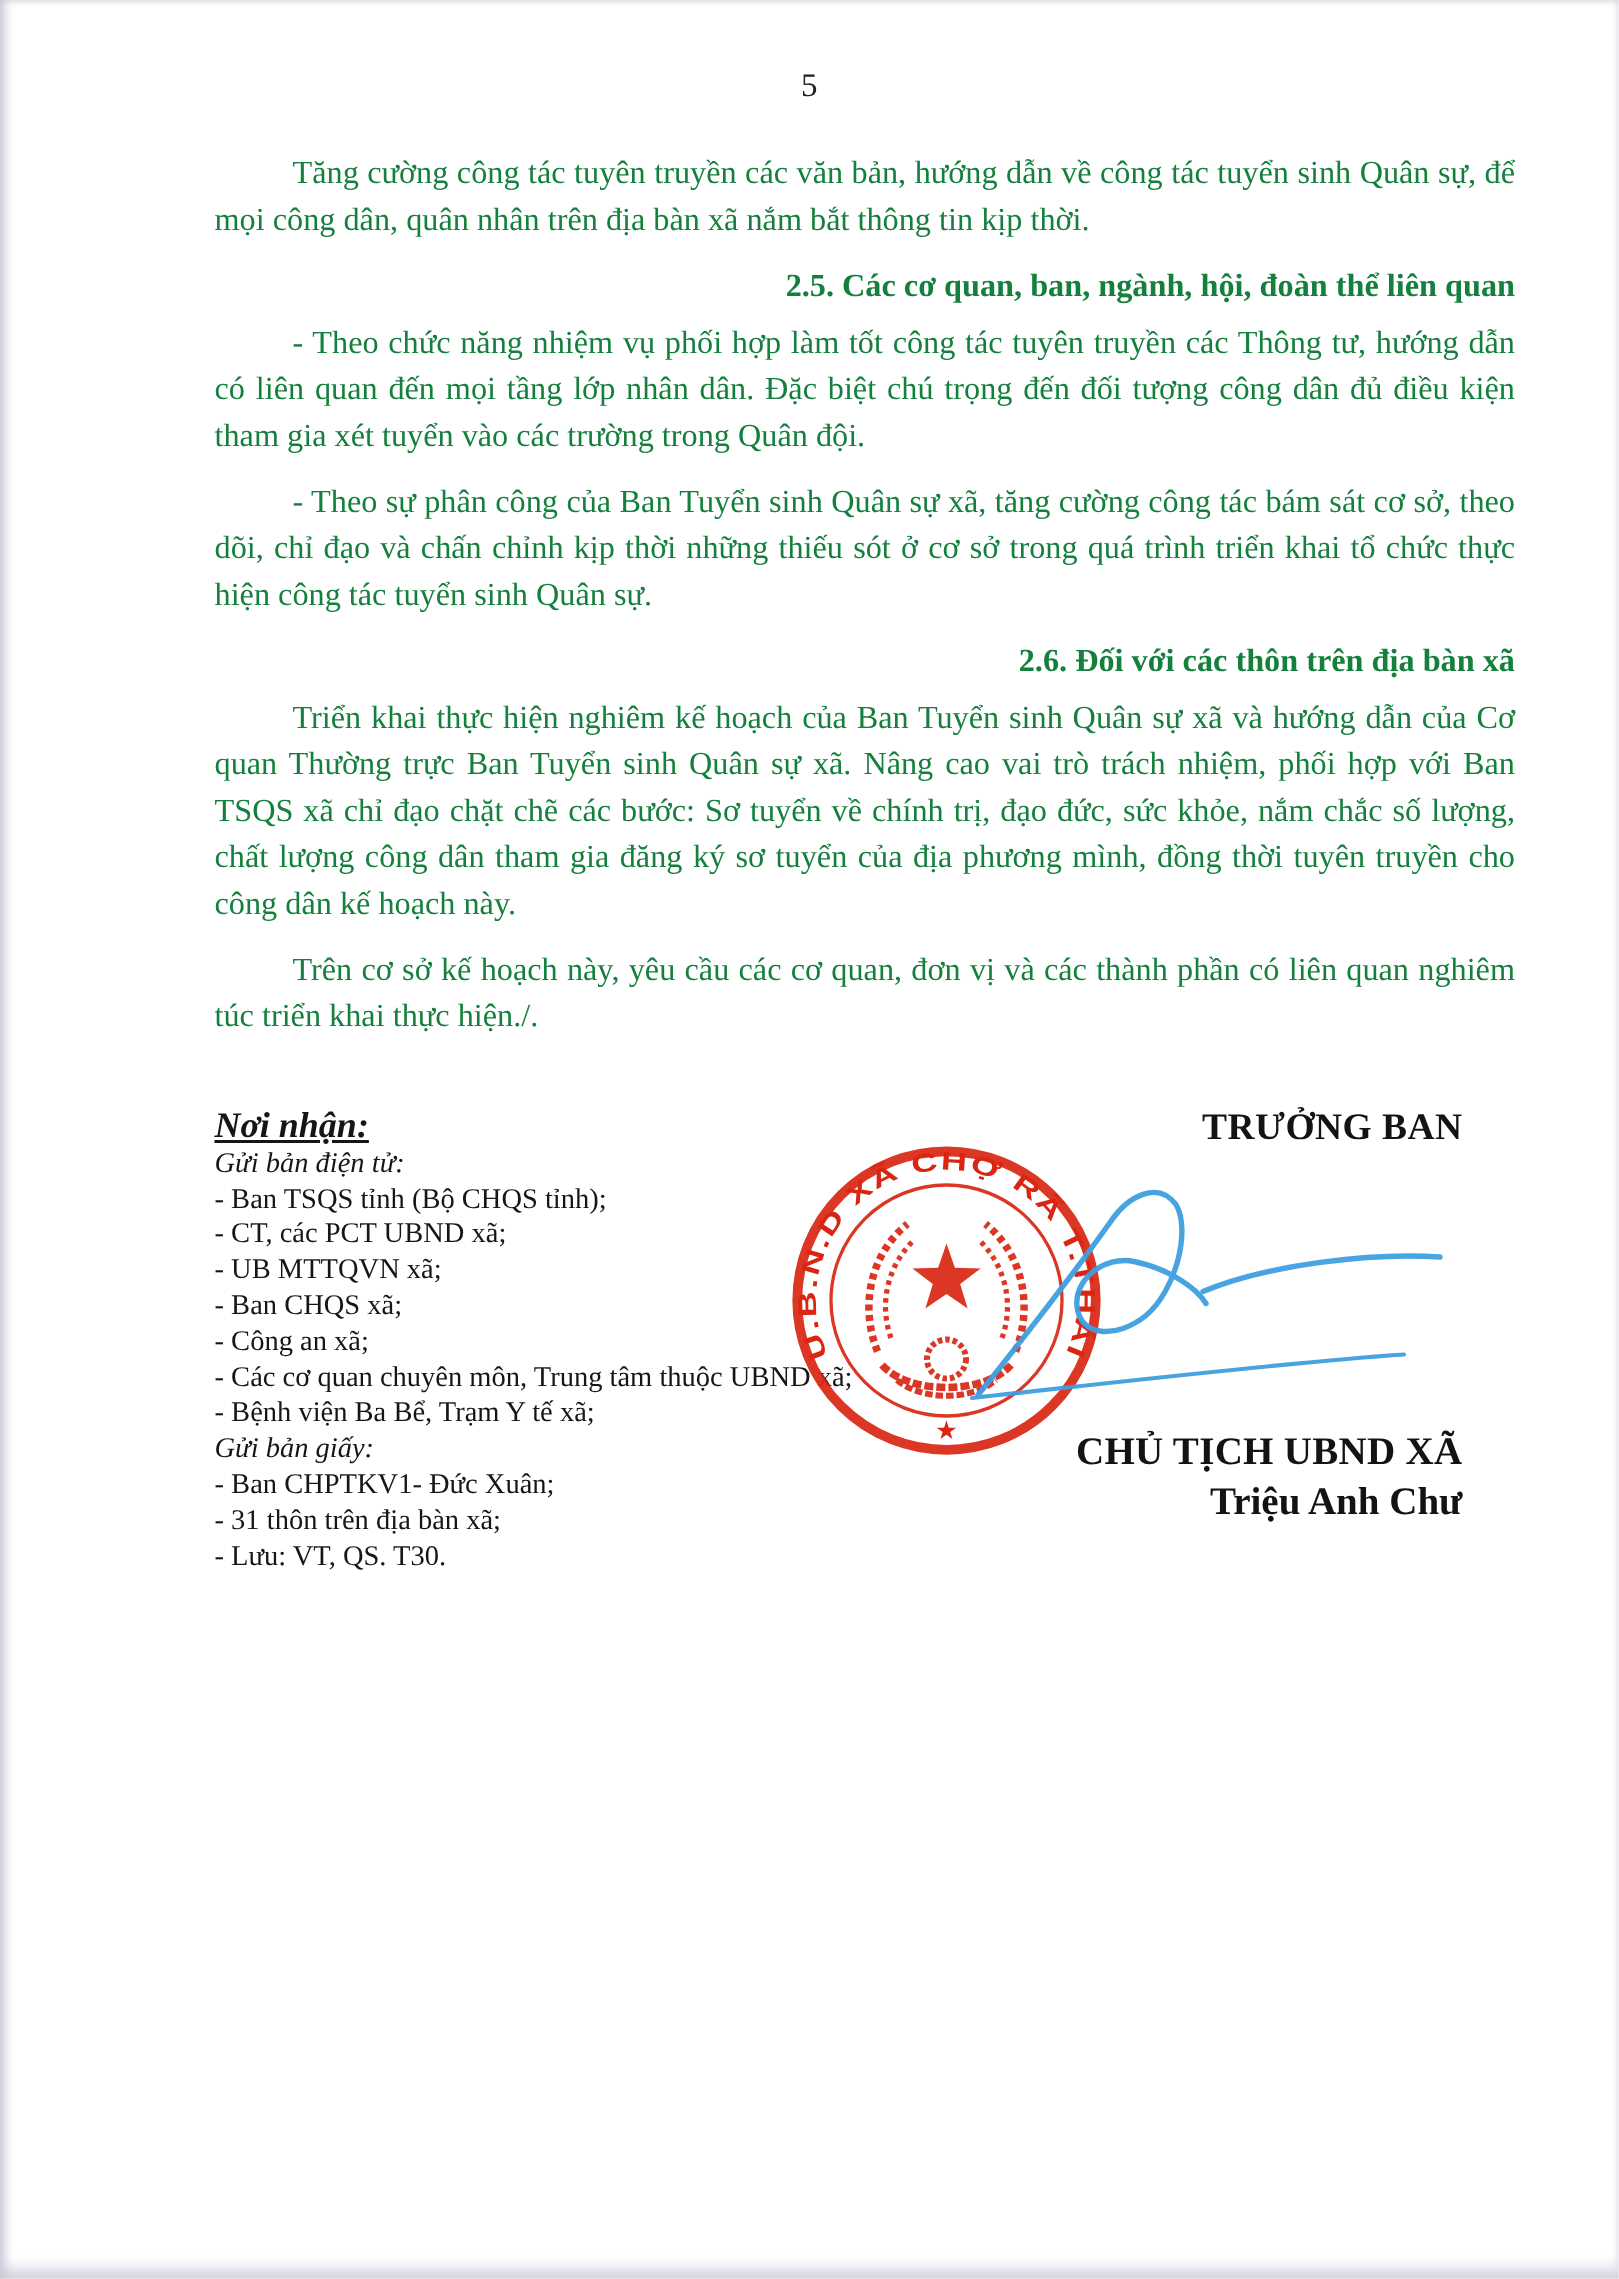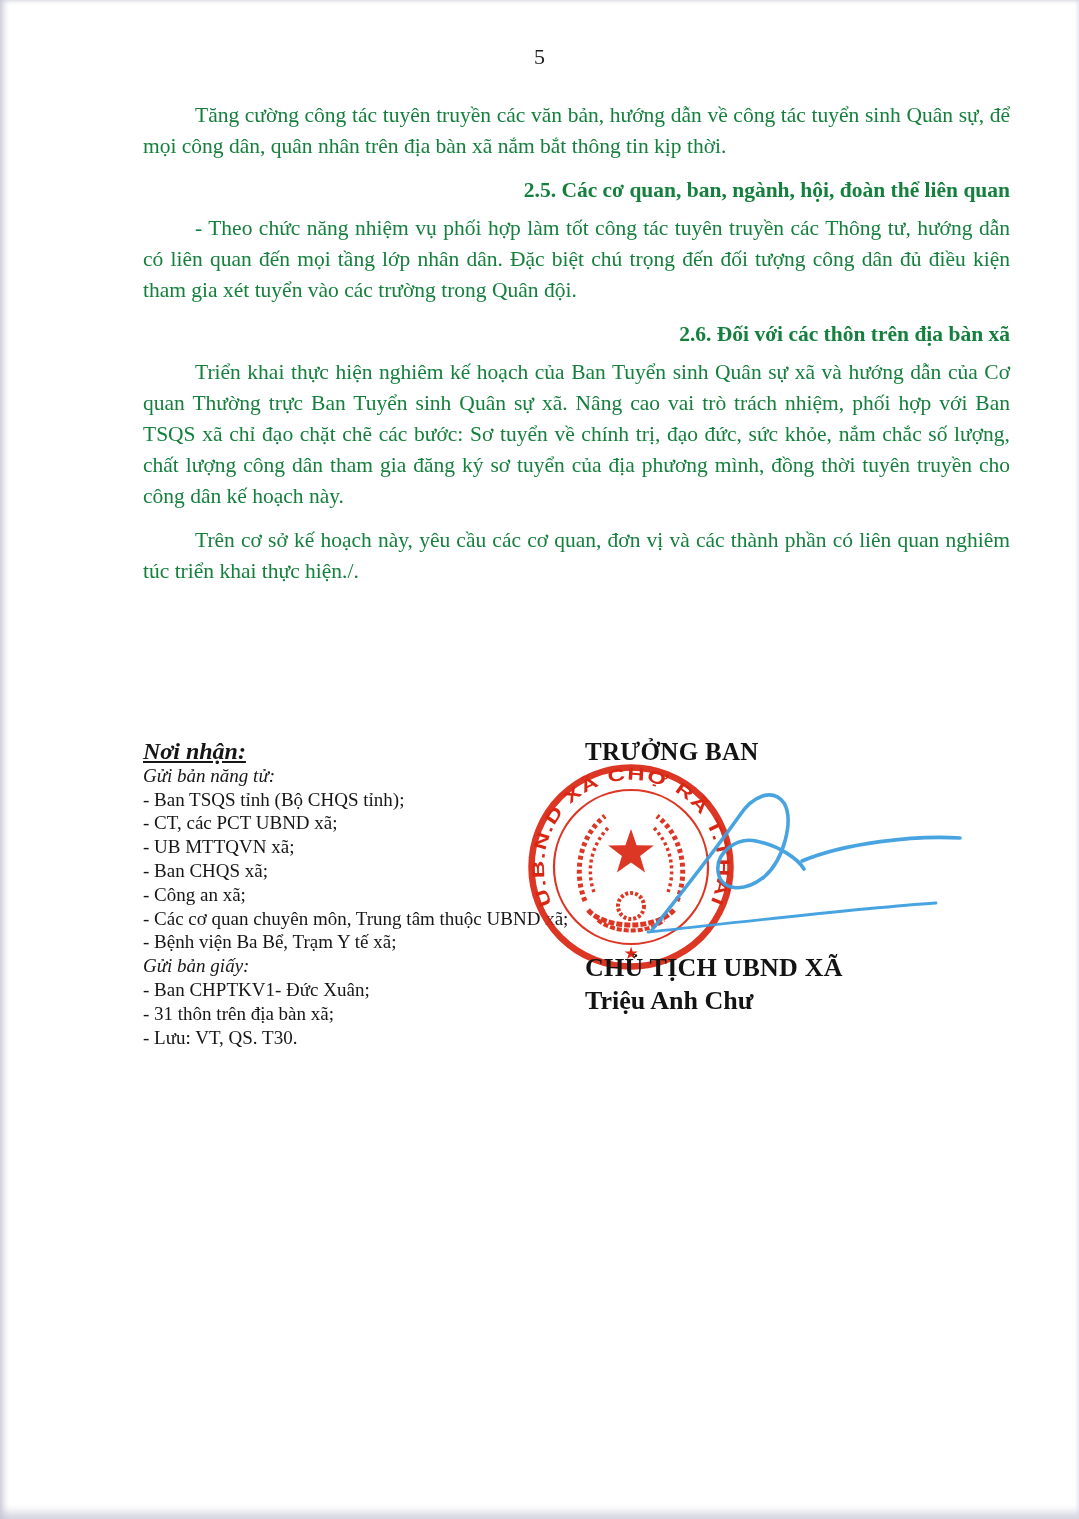--- a/index.html
+++ b/index.html
@@ -42,21 +42,21 @@
   .footer-left {
     position: absolute; left: 143px; top: 740px; width: 440px;
     font-size: 19px; line-height: 23.8px; color: #161616;
   }
   .fl { margin: 0; }
   .fl-bolditalic { font-weight: bold; font-style: italic; font-size: 24px; text-decoration: underline; }
   .fl-italic { font-style: italic; }
 
   .sign-block {
     position: absolute; left: 585px; top: 738px; width: 390px;
-    text-align: left; color: #131313;
+    text-align: right; color: #131313;
   }
   .sign-title {
     font-weight: bold; font-size: 25px; letter-spacing: 0.3px;
     margin: 0 0 0 0;
   }
   .sign-position {
     position: absolute; left: 0; width: 390px; top: 215px;
     font-weight: bold; font-size: 26px; letter-spacing: 0.2px; margin: 0;
   }
   .sign-name {
@@ -70,28 +70,29 @@
 <body>
 
 <div class="page">
 
   <div class="page-number">5</div>
 
   <div class="content">
     <p class="para">Tăng cường công tác tuyên truyền các văn bản, hướng dẫn về công tác tuyển sinh Quân sự, để mọi công dân, quân nhân trên địa bàn xã nắm bắt thông tin kịp thời.</p>
     <p class="heading">2.5. Các cơ quan, ban, ngành, hội, đoàn thể liên quan</p>
     <p class="para">- Theo chức năng nhiệm vụ phối hợp làm tốt công tác tuyên truyền các Thông tư, hướng dẫn có liên quan đến mọi tầng lớp nhân dân. Đặc biệt chú trọng đến đối tượng công dân đủ điều kiện tham gia xét tuyển vào các trường trong Quân đội.</p>
+    <p class="para">- Theo sự phân công của Ban Tuyển sinh Quân sự xã, tăng cường công tác bám sát cơ sở, theo dõi, chỉ đạo và chấn chỉnh kịp thời những thiếu sót ở cơ sở trong quá trình triển khai tổ chức thực hiện công tác tuyển sinh Quân sự.</p>
     <p class="heading">2.6. Đối với các thôn trên địa bàn xã</p>
     <p class="para">Triển khai thực hiện nghiêm kế hoạch của Ban Tuyển sinh Quân sự xã và hướng dẫn của Cơ quan Thường trực Ban Tuyển sinh Quân sự xã. Nâng cao vai trò trách nhiệm, phối hợp với Ban TSQS xã chỉ đạo chặt chẽ các bước: Sơ tuyển về chính trị, đạo đức, sức khỏe, nắm chắc số lượng, chất lượng công dân tham gia đăng ký sơ tuyển của địa phương mình, đồng thời tuyên truyền cho công dân kế hoạch này.</p>
     <p class="para">Trên cơ sở kế hoạch này, yêu cầu các cơ quan, đơn vị và các thành phần có liên quan nghiêm túc triển khai thực hiện./.</p>
   </div>
 
   <div class="footer-left">
     <p class="fl fl-bolditalic">Nơi nhận:</p>
-    <p class="fl fl-italic">Gửi bản năng tử:</p>
+    <p class="fl fl-italic">Gửi bản điện tử:</p>
     <p class="fl">- Ban TSQS tỉnh (Bộ CHQS tỉnh);</p>
     <p class="fl">- CT, các PCT UBND xã;</p>
     <p class="fl">- UB MTTQVN xã;</p>
     <p class="fl">- Ban CHQS xã;</p>
     <p class="fl">- Công an xã;</p>
     <p class="fl">- Các cơ quan chuyên môn, Trung tâm thuộc UBND xã;</p>
     <p class="fl">- Bệnh viện Ba Bể, Trạm Y tế xã;</p>
     <p class="fl fl-italic">Gửi bản giấy:</p>
     <p class="fl">- Ban CHPTKV1- Đức Xuân;</p>
     <p class="fl">- 31 thôn trên địa bàn xã;</p>

